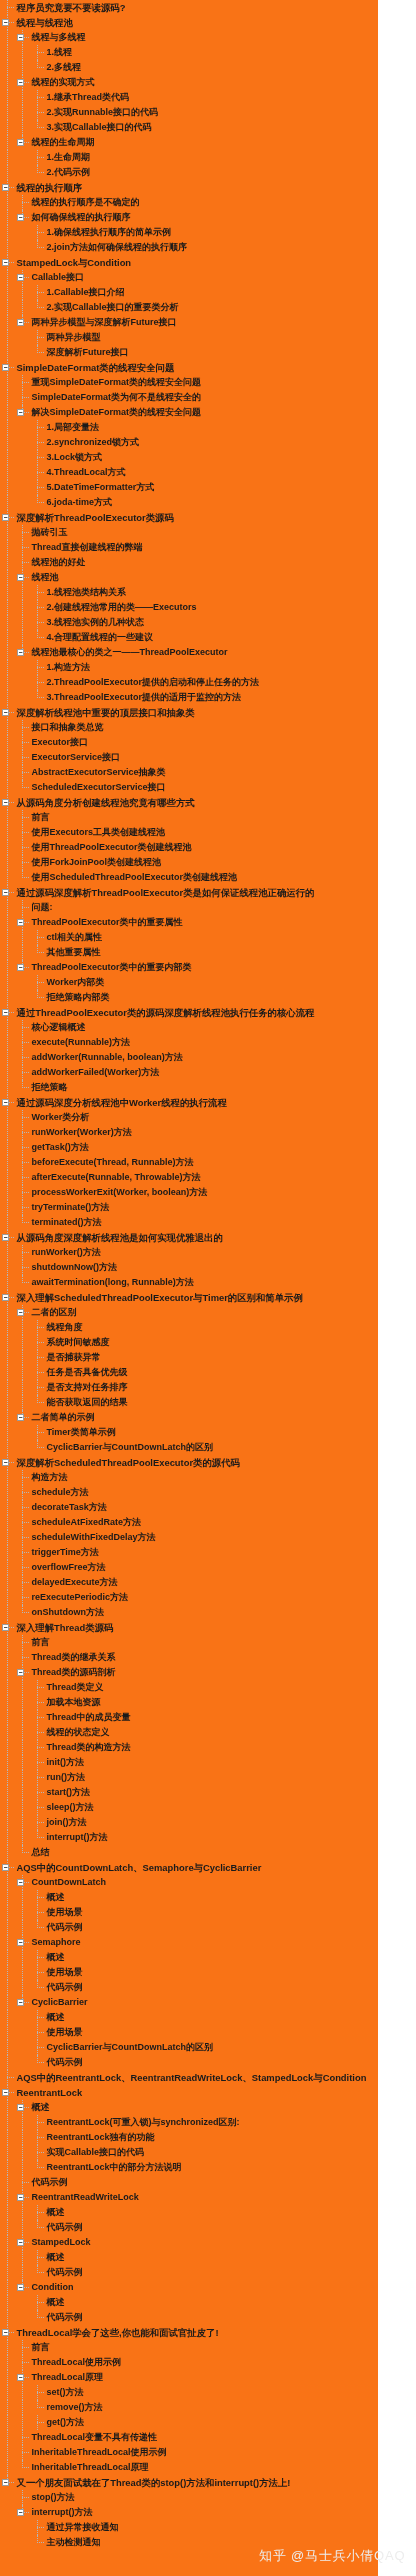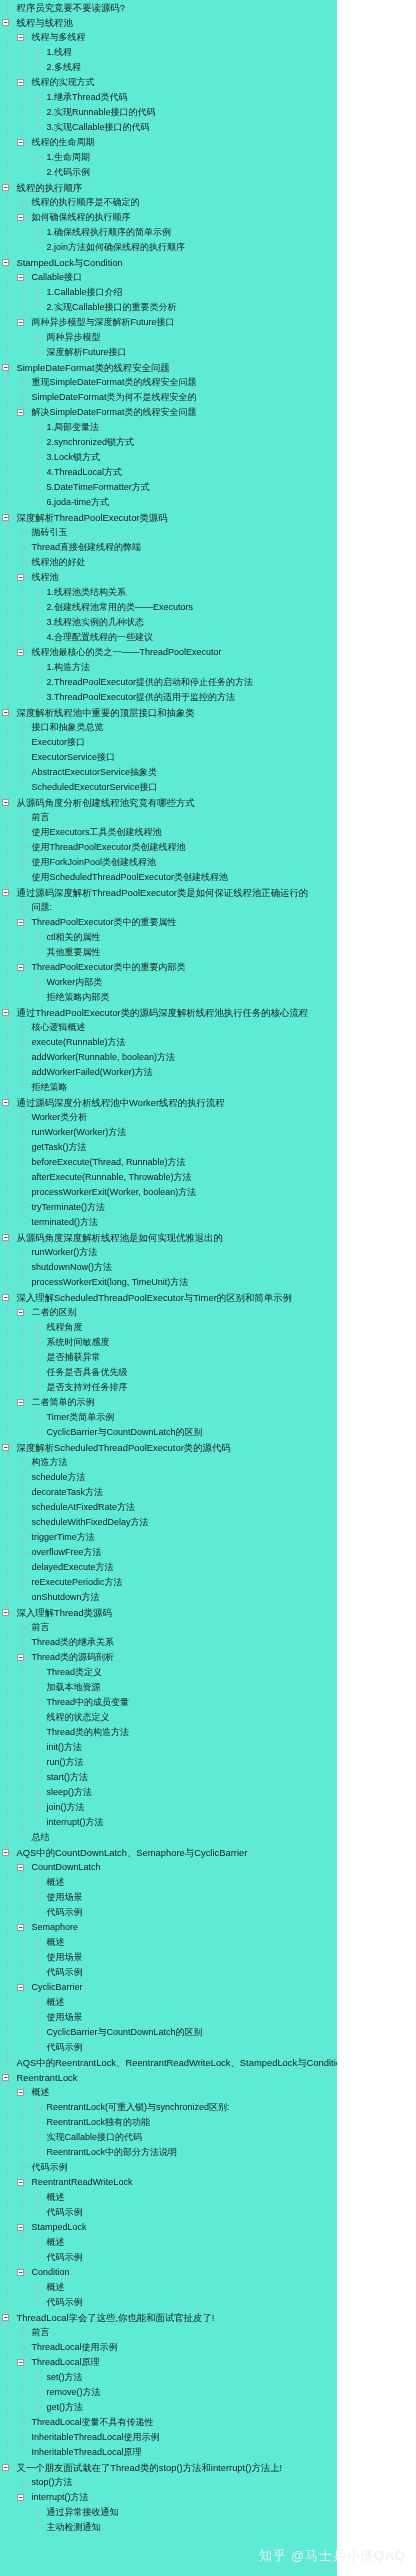--- a/index.html
+++ b/index.html
@@ -5,24 +5,25 @@
 <style>
   html,body{margin:0;padding:0;}
   body{
     width:417px;
     background:#ffffff;
     font-family:"Liberation Sans","DejaVu Sans",sans-serif;
     -webkit-font-smoothing:antialiased;
   }
   #tree-root{
     position:relative;
-    width:337px;
+    width:378px;
     height:2576px;
     overflow:hidden;
-    background:#5eead4;
+    background:#f97316;
+    font-weight:bold;
   }
   .row{
     position:relative;
     height:15px;
     line-height:15px;
     white-space:nowrap;
     display:flex;
     align-items:center;
   }
   
@@ -649,21 +650,21 @@
       <span class="label">runWorker()方法</span>
     </div>
     <div class="row lvl1">
       <span class="guide line"></span>
       <span class="knob v"></span>
       <span class="label">shutdownNow()方法</span>
     </div>
     <div class="row lvl1">
       <span class="guide line"></span>
       <span class="knob vhalf"></span>
-      <span class="label">processWorkerExit(long, TimeUnit)方法</span>
+      <span class="label">awaitTermination(long, Runnable)方法</span>
     </div>
     <div class="row lvl0">
       <span class="knob v">
         <span class="expander">
           <i></i>
         </span>
       </span>
       <span class="label">深入理解ScheduledThreadPoolExecutor与Timer的区别和简单示例</span>
     </div>
     <div class="row lvl1">
@@ -697,20 +698,26 @@
       <span class="guide line"></span>
       <span class="guide line"></span>
       <span class="knob v"></span>
       <span class="label">任务是否具备优先级</span>
     </div>
     <div class="row lvl2">
       <span class="guide line"></span>
       <span class="guide line"></span>
       <span class="knob v"></span>
       <span class="label">是否支持对任务排序</span>
+    </div>
+    <div class="row lvl2">
+      <span class="guide line"></span>
+      <span class="guide line"></span>
+      <span class="knob vhalf"></span>
+      <span class="label">能否获取返回的结果</span>
     </div>
     <div class="row lvl1">
       <span class="guide line"></span>
       <span class="knob vhalf">
         <span class="expander">
           <i></i>
         </span>
       </span>
       <span class="label">二者简单的示例</span>
     </div>

